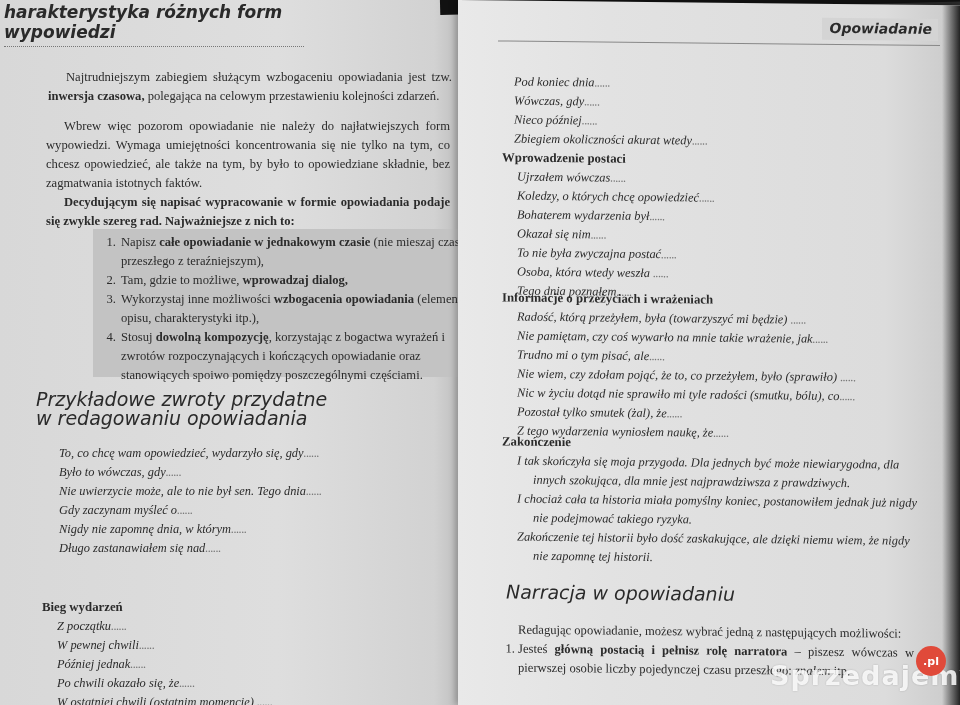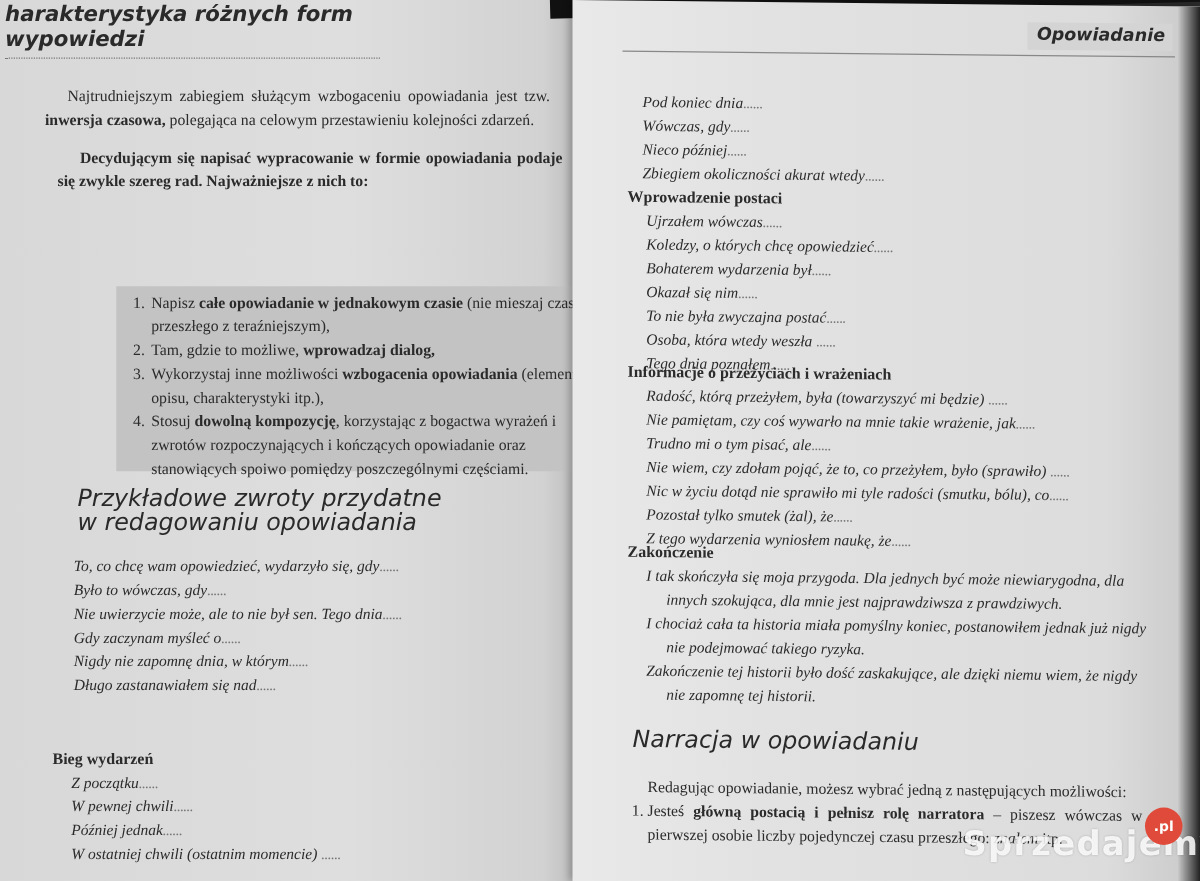--- a/index.html
+++ b/index.html
@@ -75,40 +75,41 @@
     font-size:11px; display:flex; align-items:center; justify-content:center;text-align:center;
   }
   .narr-list { margin:0; padding:0 0 0 16px; font-size:12.6px; line-height:19px; }
 </style>
 </head>
 <body>
 
 <div class="page page-left">
   <div class="running-head-left hand">harakterystyka różnych form wypowiedzi</div>
 
-  <div class="block" style="left:36px; top:68px; width:404px;">
+  <div class="block" style="left:48px; top:68px; width:404px;">
     <p class="body" style="text-indent:18px;">
       <span>Najtrudniejszym zabiegiem służącym wzbogaceniu opowiadania jest tzw. </span><b>inwersja czasowa,</b><span> polegająca na celowym przestawieniu kolejności zdarzeń.</span>
     </p>
   </div>
 
   <div class="block" style="left:46px; top:117px; width:404px;">
+    <p class="body" style="text-indent:18px;">Wbrew więc pozorom opowiadanie nie należy do najłatwiejszych form wypowiedzi. Wymaga umiejętności koncentrowania się nie tylko na tym, co chcesz opowiedzieć, ale także na tym, by było to opowiedziane składnie, bez zagmatwania istotnych faktów.</p>
     <p class="body" style="text-indent:18px;font-weight:bold;">Decydującym się napisać wypracowanie w formie opowiadania podaje się zwykle szereg rad. Najważniejsze z nich to:</p>
   </div>
 
   <div class="list-box">
     <ol>
       <li><span>Napisz </span><b>całe opowiadanie w jednakowym czasie</b><span> (nie mieszaj czasu przeszłego z teraźniejszym),</span></li>
       <li><span>Tam, gdzie to możliwe, </span><b>wprowadzaj dialog,</b><span></span></li>
       <li><span>Wykorzystaj inne możliwości </span><b>wzbogacenia opowiadania</b><span> (elementy opisu, charakterystyki itp.),</span></li>
       <li><span>Stosuj </span><b>dowolną kompozycję</b><span>, korzystając z bogactwa wyrażeń i zwrotów rozpoczynających i kończących opowiadanie oraz stanowiących spoiwo pomiędzy poszczególnymi częściami.</span></li>
     </ol>
   </div>
 
-  <div class="section-title hand" style="left:62px; top:390px;">
+  <div class="section-title hand" style="left:36px; top:390px;">
     <div>Przykładowe zwroty przydatne</div>
     <div>w redagowaniu opowiadania</div>
   </div>
 
   <div class="block" style="left:44px; top:444px; width:400px;">
     <ul class="phrases" id="lg0">
         <li>To, co chcę wam opowiedzieć, wydarzyło się, gdy<span class="dots">......</span></li>
         <li>Było to wówczas, gdy<span class="dots">......</span></li>
         <li>Nie uwierzycie może, ale to nie był sen. Tego dnia<span class="dots">......</span></li>
         <li>Gdy zaczynam myśleć o<span class="dots">......</span></li>
@@ -116,20 +117,21 @@
         <li>Długo zastanawiałem się nad<span class="dots">......</span></li>
       </ul>
   </div>
 
   <div class="block" style="left:42px; top:600px; width:400px;">
     <div class="sub-head">Bieg wydarzeń</div>
     <ul class="phrases" id="lg1">
         <li>Z początku<span class="dots">......</span></li>
         <li>W pewnej chwili<span class="dots">......</span></li>
         <li>Później jednak<span class="dots">......</span></li>
+        <li>Po chwili okazało się, że<span class="dots">......</span></li>
         <li>W ostatniej chwili (ostatnim momencie) <span class="dots">......</span></li>
       </ul>
   </div>
 </div>
 
 <div class="top-shadow"></div>
 
 <div class="page page-right">
   <div class="rh-line"></div>
   <div class="running-head-right hand">Opowiadanie</div>

